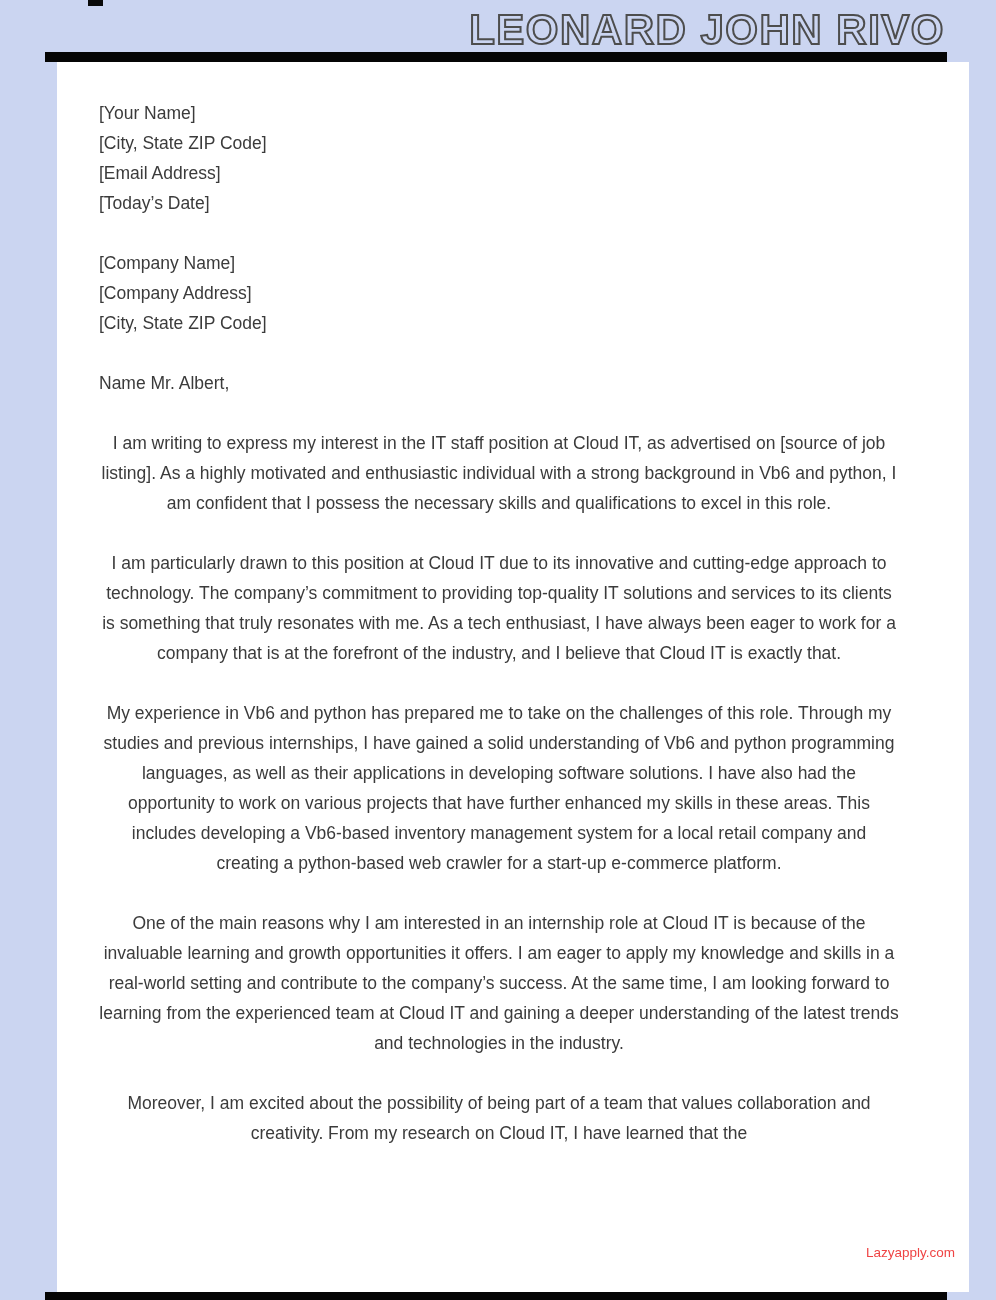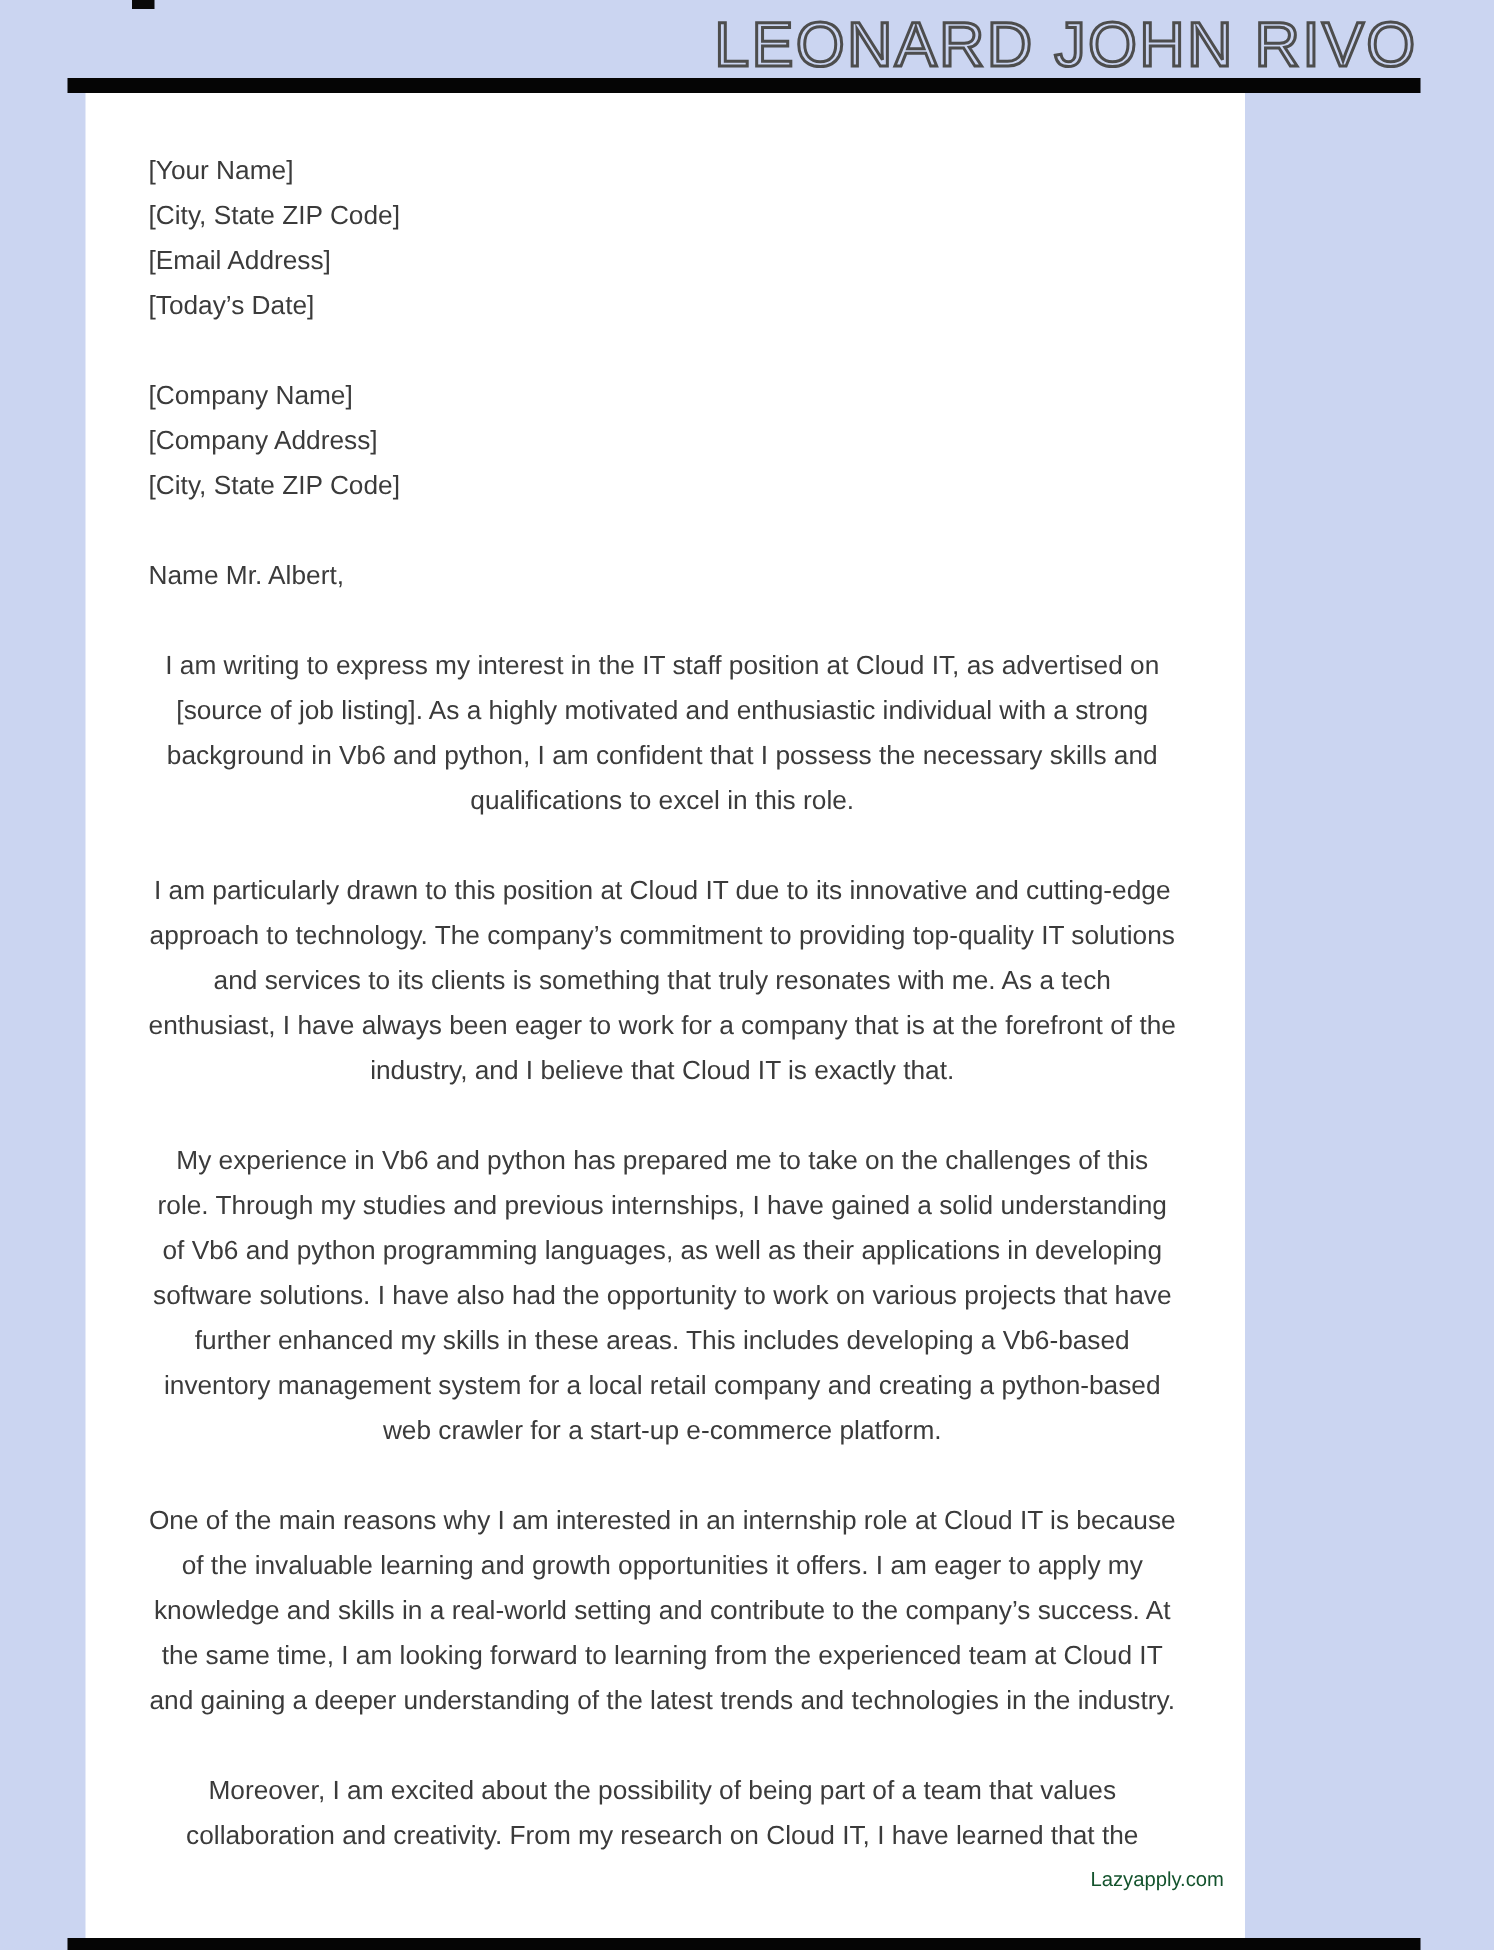--- a/index.html
+++ b/index.html
@@ -14,49 +14,49 @@
     width: 996px; height: 1300px;
     background: #cbd5f1;
     overflow: hidden;
   }
   .top-edge-mark {
     position: absolute; left: 88px; top: 0;
     width: 15px; height: 6px; background: #0a0a0a;
   }
   .letterhead {
     position: absolute; top: 6px; right: 51px;
-    font-size: 42px; font-weight: 400;
+    font-size: 42px; font-weight: 700;
     letter-spacing: 1.5px;
     color: transparent;
     -webkit-text-stroke: 2px #4d4d4d;
     white-space: nowrap;
   }
   .bar {
     position: absolute; left: 45px; width: 902px; background: #050505;
   }
   .bar-top { top: 52px; height: 10px; }
   .bar-bottom { top: 1292px; height: 8px; }
   .page {
     position: absolute; left: 57px; top: 62px;
-    width: 773px; height: 1230px;
+    width: 912px; height: 1230px;
     background: #ffffff;
     overflow: hidden;
   }
   .content {
     padding: 36px 46px 0 42px;
     color: #3b3b3b;
     font-size: 17.5px;
     line-height: 30px;
   }
   .block { margin: 0 0 30px 0; }
   .block p { margin: 0; }
   .para { max-width: 800px; text-align: center; }
   .watermark {
     position: absolute; right: 12px; bottom: 32px;
-    font-size: 13.5px; color: #14532d;
+    font-size: 13.5px; color: #ef4444;
     background: rgba(255,255,255,0.85);
     padding: 0 2px;
   }
 </style>
 </head>
 <body>
 
 <div class="canvas">
 
   <div class="top-edge-mark"></div>

